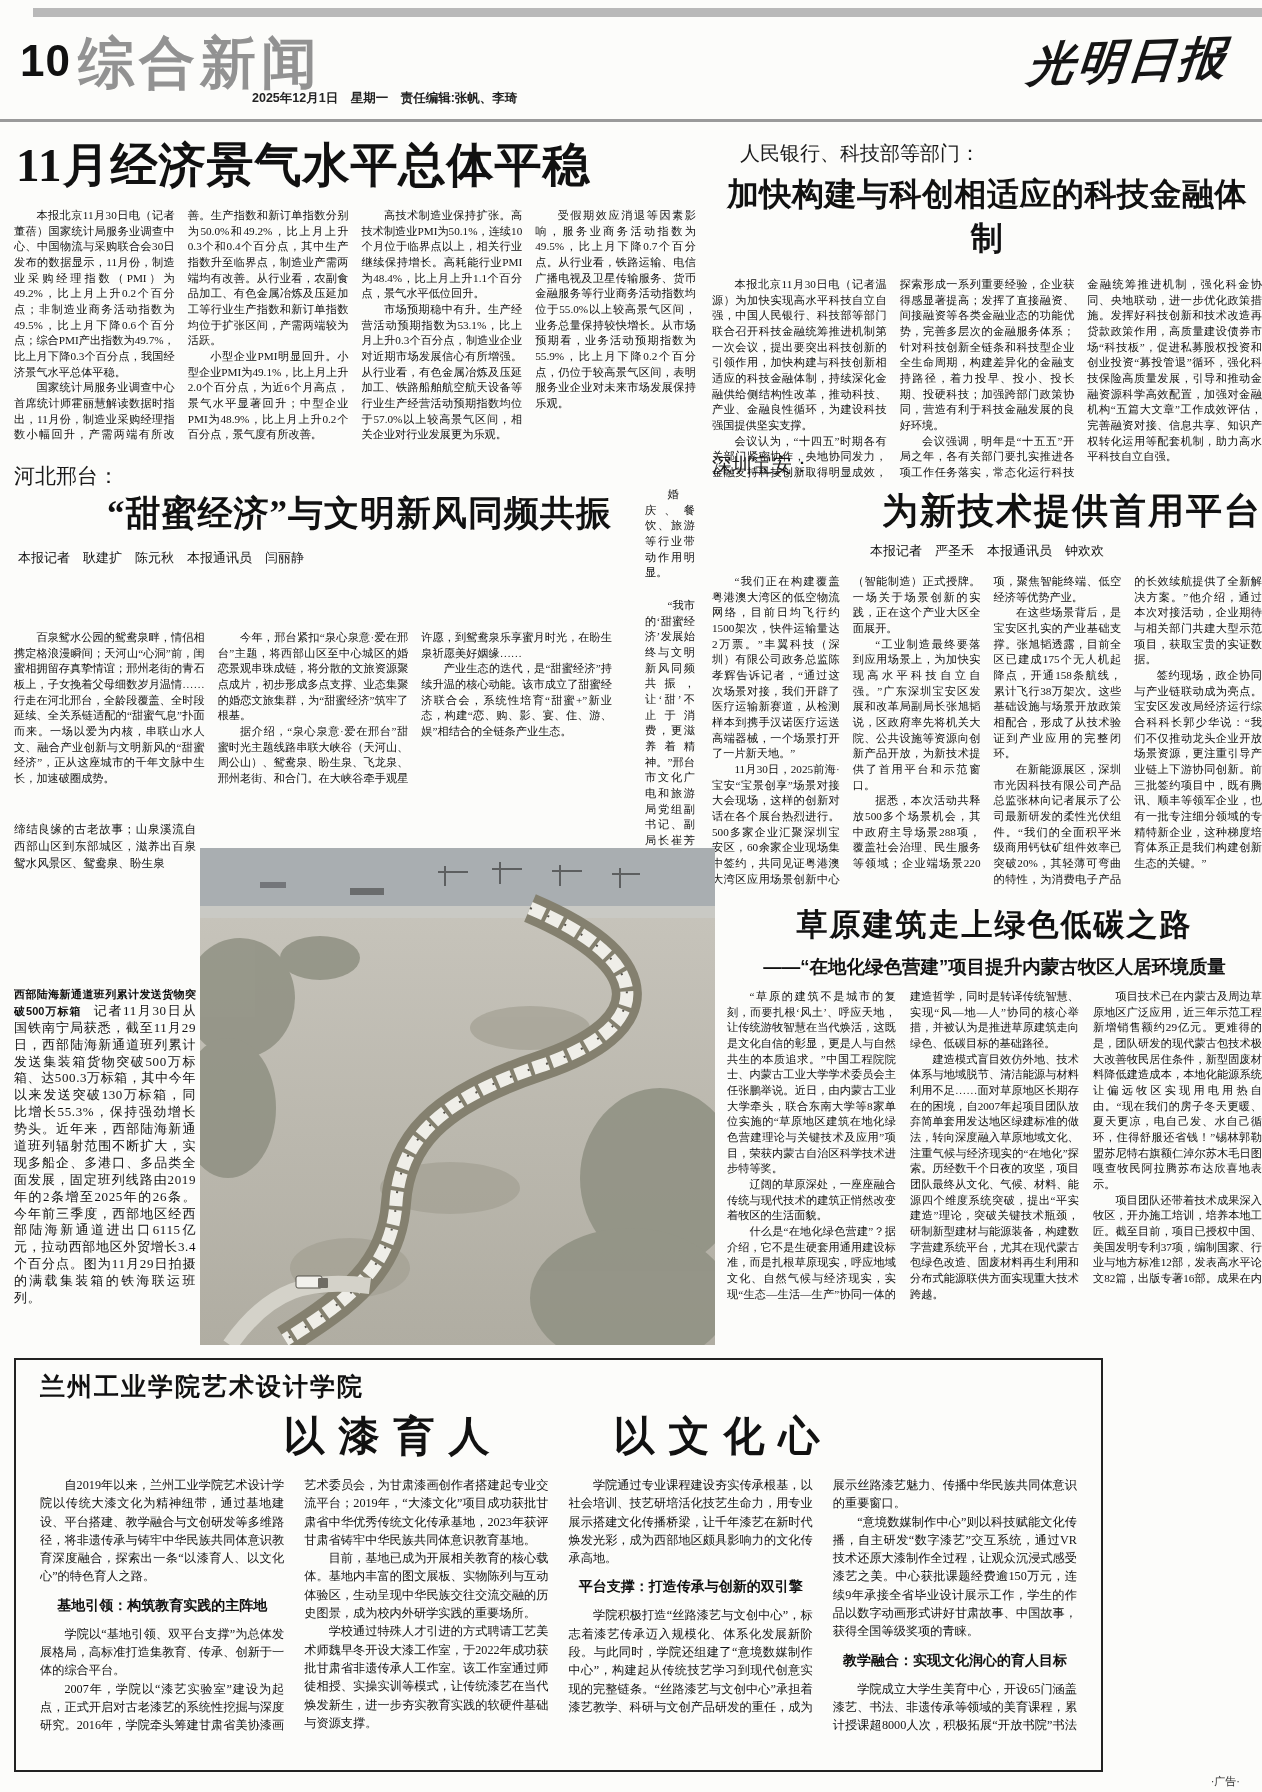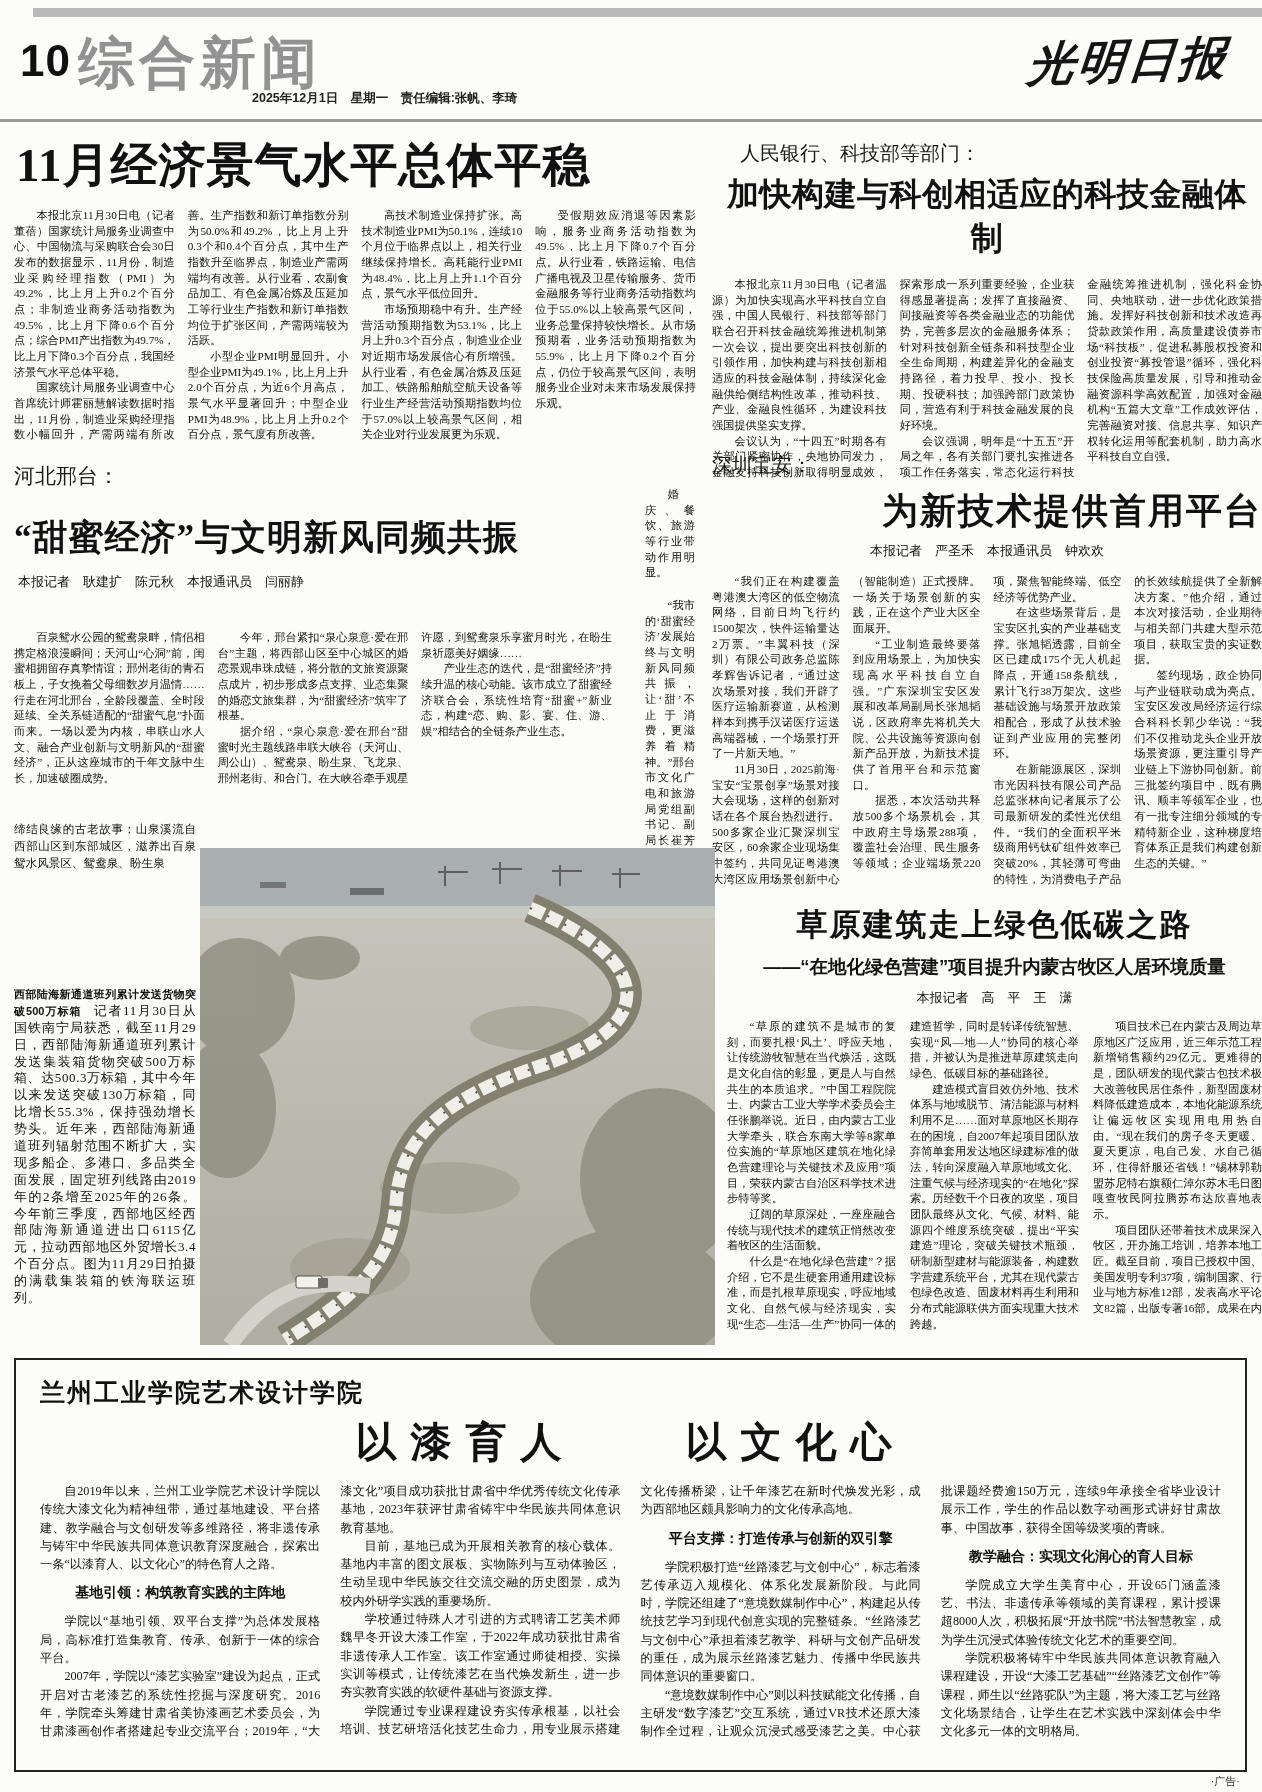--- a/index.html
+++ b/index.html
@@ -26,21 +26,21 @@
   #art-econ h1{margin:0 0 16px 2px;font-size:47px;font-weight:900;letter-spacing:1px;line-height:1.15;}
   #econ-body{height:250px;columns:4;column-gap:13px;}
   
   #art-fin{position:absolute;left:712px;top:140px;width:550px;height:305px;}
   #art-fin .kick{padding-left:28px;}
   #art-fin h2{margin:6px 0 16px 0;text-align:center;font-size:32px;font-weight:900;letter-spacing:.5px;}
   #fin-body{height:212px;columns:3;column-gap:13px;}
   
   #art-xt{position:absolute;left:14px;top:462px;width:598px;height:356px;}
   #art-xt .kick{font-size:21px;}
-  #art-xt h2{margin:24px 0 12px 0;font-size:35px;font-weight:900;letter-spacing:1px;}
+  #art-xt h2{margin:0 0 12px 0;font-size:35px;font-weight:900;letter-spacing:1px;text-align:right;}
   #art-xt .byline{margin:0 0 0 4px;}
   #xt-body{position:absolute;left:0;top:168px;width:598px;height:188px;columns:3;column-gap:13px;}
   #xt-side{position:absolute;left:628px;top:470px;width:84px;height:414px;overflow:hidden;
            text-align:justify;font-size:11.2px;line-height:1.4;}
   #xt-side p{margin:17px;text-indent:2em;}
   #xt-over{position:absolute;left:14px;top:822px;width:182px;height:64px;overflow:hidden;
            text-align:justify;font-size:11.6px;line-height:1.45;}
   
   #art-ba{position:absolute;left:712px;top:452px;width:550px;height:436px;}
   #art-ba h2{margin:8px 0 6px 0;text-align:right;font-size:36px;font-weight:900;letter-spacing:2px;}
@@ -52,22 +52,22 @@
            font-size:13px;line-height:1.3;letter-spacing:.6px;text-align:justify;}
   #caption .lead{font-family:"Liberation Sans",sans-serif;font-weight:bold;font-size:11px;letter-spacing:0;}
   
   #art-cy{position:absolute;left:727px;top:900px;width:535px;height:445px;}
   #art-cy h2{margin:4px 0 8px 0;text-align:center;font-size:31px;font-weight:900;letter-spacing:2px;}
   #art-cy .sub{margin:0 0 10px 0;text-align:center;font-family:"Liberation Sans",sans-serif;
                font-size:18.5px;font-weight:bold;}
   #art-cy .byline{text-align:center;margin-bottom:12px;}
   #cy-body{height:317px;columns:3;column-gap:14px;}
   
-  #box-lz{position:absolute;left:14px;top:1358px;width:1233px;height:414px;border:2px solid #222;
-          box-sizing:border-box;padding:16px 24px;}
+  #box-lz{position:absolute;left:14px;top:1358px;width:1089px;height:414px;border:2px solid #222;
+          box-sizing:border-box;padding:10px 24px;}
   #lz-org{margin:0;font-family:"Liberation Sans",sans-serif;font-size:25px;font-weight:bold;letter-spacing:2px;}
   #lz-head{margin:6px 0 12px 0;text-align:center;font-size:41px;font-weight:900;letter-spacing:14px;}
   #lz-body{height:272px;columns:4;column-gap:20px;column-fill:auto;overflow:hidden;
            text-align:justify;font-size:12.2px;line-height:1.5;}
   #lz-body p{margin:0;text-indent:2em;}
   #lz-body .sub{text-indent:0;text-align:center;font-family:"Liberation Sans",sans-serif;
                 font-weight:bold;font-size:14px;margin:9px 0;break-inside:avoid;}
   #ad-mark{position:absolute;right:22px;top:1774px;font-size:11px;color:#333;
            font-family:"Liberation Sans",sans-serif;}
 </style>
@@ -190,21 +190,20 @@
   </div>
 
   <div id="caption">
     <span class="lead">西部陆海新通道班列累计发送货物突破500万标箱　</span><span>记者11月30日从国铁南宁局获悉，截至11月29日，西部陆海新通道班列累计发送集装箱货物突破500万标箱、达500.3万标箱，其中今年以来发送突破130万标箱，同比增长55.3%，保持强劲增长势头。近年来，西部陆海新通道班列辐射范围不断扩大，实现多船企、多港口、多品类全面发展，固定班列线路由2019年的2条增至2025年的26条。今年前三季度，西部地区经西部陆海新通道进出口6115亿元，拉动西部地区外贸增长3.4个百分点。图为11月29日拍摄的满载集装箱的铁海联运班列。</span>
     
   </div>
 
   <div id="art-cy">
     <h2>草原建筑走上绿色低碳之路</h2>
     <div class="sub">——“在地化绿色营建”项目提升内蒙古牧区人居环境质量</div>
-    <div class="byline">本报记者　高　平　王　潇</div>
     <div id="cy-body" class="art-body">
       <p>“草原的建筑不是城市的复刻，而要扎根‘风土’、呼应天地，让传统游牧智慧在当代焕活，这既是文化自信的彰显，更是人与自然共生的本质追求。”中国工程院院士、内蒙古工业大学学术委员会主任张鹏举说。近日，由内蒙古工业大学牵头，联合东南大学等8家单位实施的“草原地区建筑在地化绿色营建理论与关键技术及应用”项目，荣获内蒙古自治区科学技术进步特等奖。</p>
       <p>辽阔的草原深处，一座座融合传统与现代技术的建筑正悄然改变着牧区的生活面貌。</p>
       <p>什么是“在地化绿色营建”？据介绍，它不是生硬套用通用建设标准，而是扎根草原现实，呼应地域文化、自然气候与经济现实，实现“生态—生活—生产”协同一体的建造哲学，同时是转译传统智慧、实现“风—地—人”协同的核心举措，并被认为是推进草原建筑走向绿色、低碳目标的基础路径。</p>
       <p>建造模式盲目效仿外地、技术体系与地域脱节、清洁能源与材料利用不足……面对草原地区长期存在的困境，自2007年起项目团队放弃简单套用发达地区绿建标准的做法，转向深度融入草原地域文化、注重气候与经济现实的“在地化”探索。历经数千个日夜的攻坚，项目团队最终从文化、气候、材料、能源四个维度系统突破，提出“平实建造”理论，突破关键技术瓶颈，研制新型建材与能源装备，构建数字营建系统平台，尤其在现代蒙古包绿色改造、固废材料再生利用和分布式能源联供方面实现重大技术跨越。</p>
       <p>项目技术已在内蒙古及周边草原地区广泛应用，近三年示范工程新增销售额约29亿元。更难得的是，团队研发的现代蒙古包技术极大改善牧民居住条件，新型固废材料降低建造成本，本地化能源系统让偏远牧区实现用电用热自由。“现在我们的房子冬天更暖、夏天更凉，电自己发、水自己循环，住得舒服还省钱！”锡林郭勒盟苏尼特右旗额仁淖尔苏木毛日图嘎查牧民阿拉腾苏布达欣喜地表示。</p>
       <p>项目团队还带着技术成果深入牧区，开办施工培训，培养本地工匠。截至目前，项目已授权中国、美国发明专利37项，编制国家、行业与地方标准12部，发表高水平论文82篇，出版专著16部。成果在内蒙古及周边草原地区推广，显著提升草原人居环境质量。</p>
     </div>
   </div>
 

